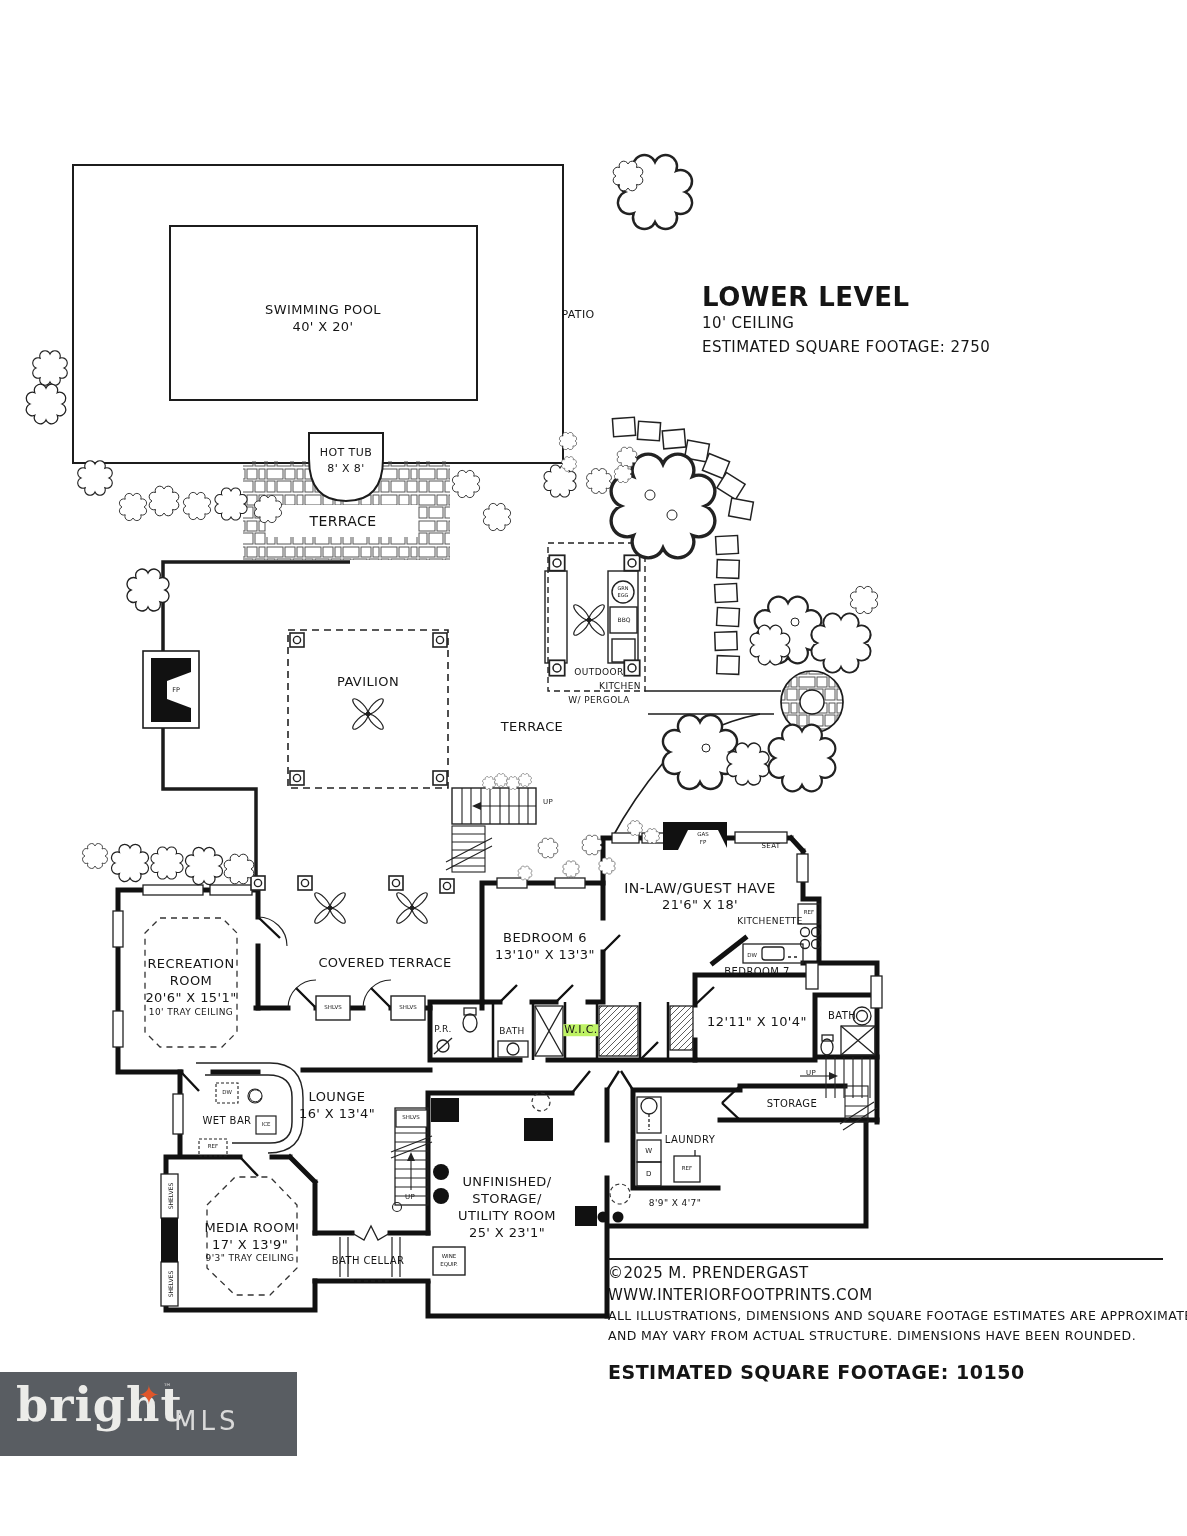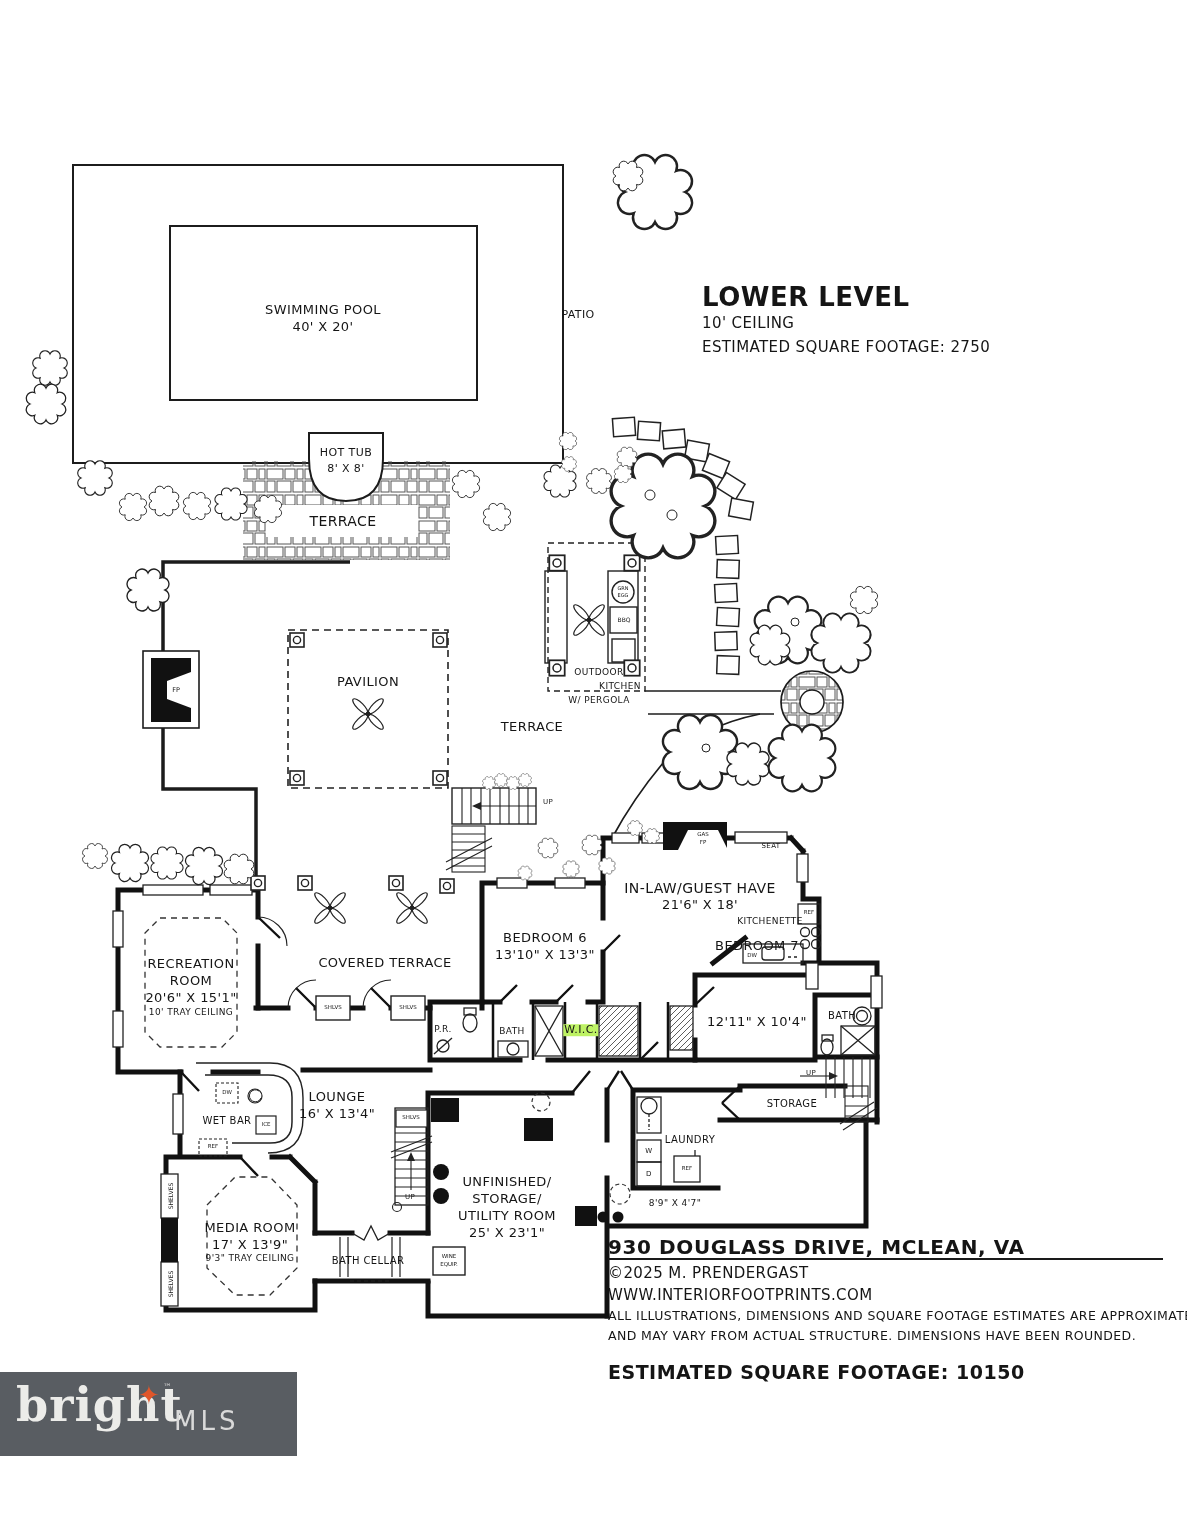--- a/index.html
+++ b/index.html
@@ -379,21 +379,21 @@
 
 <div class="lbl" style="left:700px;top:888px;font-size:14px">IN-LAW/GUEST HAVE</div>
 <div class="lbl" style="left:700px;top:905px;font-size:13px">21'6" X 18'</div>
 <div class="lbl" style="left:703px;top:835px;font-size:5.5px;letter-spacing:0">GAS</div>
 <div class="lbl" style="left:703px;top:843px;font-size:5.5px;letter-spacing:0">FP</div>
 <div class="lbl" style="left:771px;top:847px;font-size:7px">SEAT</div>
 <div class="lbl" style="left:770px;top:922px;font-size:9px">KITCHENETTE</div>
 <div class="lbl" style="left:809px;top:913px;font-size:5.5px;letter-spacing:0">REF</div>
 <div class="lbl" style="left:752px;top:956px;font-size:5.5px;letter-spacing:0">DW</div>
 
-<div class="lbl" style="left:757px;top:946px;font-size:13px">BEDROOM 7</div>
+<div class="lbl" style="left:757px;top:972px;font-size:10px">BEDROOM 7</div>
 <div class="lbl" style="left:757px;top:1022px;font-size:13px">12'11" X 10'4"</div>
 <div class="lbl" style="left:842px;top:1016px;font-size:10px">BATH</div>
 <div class="lbl" style="left:443px;top:1030px;font-size:9px">P.R.</div>
 <div class="lbl" style="left:512px;top:1032px;font-size:9px">BATH</div>
 <div class="lbl" style="left:581px;top:1030px;font-size:11px;background:#bef264;padding:0 1px">W.I.C.</div>
 
 <div class="lbl" style="left:333px;top:1008px;font-size:5.5px;letter-spacing:0">SHLVS</div>
 <div class="lbl" style="left:408px;top:1008px;font-size:5.5px;letter-spacing:0">SHLVS</div>
 <div class="lbl" style="left:411px;top:1118px;font-size:5.5px;letter-spacing:0">SHLVS</div>
 
@@ -425,21 +425,20 @@
 
 <div class="lbl" style="left:507px;top:1182px;font-size:13px">UNFINISHED/</div>
 <div class="lbl" style="left:507px;top:1199px;font-size:13px">STORAGE/</div>
 <div class="lbl" style="left:507px;top:1216px;font-size:13px">UTILITY ROOM</div>
 <div class="lbl" style="left:507px;top:1233px;font-size:13px">25' X 23'1"</div>
 
 <div class="lblL b" style="left:702px;top:297px;font-size:26px;letter-spacing:.5px">LOWER LEVEL</div>
 <div class="lblL" style="left:702px;top:323px;font-size:15px">10' CEILING</div>
 <div class="lblL" style="left:702px;top:347px;font-size:15px">ESTIMATED SQUARE FOOTAGE:  2750</div>
 
-<div class="lblL b" style="left:608px;top:1247px;font-size:20px;letter-spacing:.6px">930 DOUGLASS DRIVE, MCLEAN, VA</div>
 <div class="underline-bar" style="left:608px;top:1258px;width:555px"></div>
 <div class="lblL" style="left:608px;top:1273px;font-size:15px">©2025 M. PRENDERGAST</div>
 <div class="lblL" style="left:608px;top:1295px;font-size:15px">WWW.INTERIORFOOTPRINTS.COM</div>
 <div class="lblL" style="left:608px;top:1315px;font-size:12.5px">ALL ILLUSTRATIONS, DIMENSIONS AND SQUARE FOOTAGE ESTIMATES ARE APPROXIMATE</div>
 <div class="lblL" style="left:608px;top:1335px;font-size:12.5px">AND MAY VARY FROM ACTUAL STRUCTURE. DIMENSIONS HAVE BEEN ROUNDED.</div>
 <div class="lblL b" style="left:608px;top:1372px;font-size:19px;letter-spacing:.5px">ESTIMATED SQUARE FOOTAGE:  10150</div>
 
 <div id="logo">
   <span class="brand">bright</span>
   <span class="star">✦</span>

